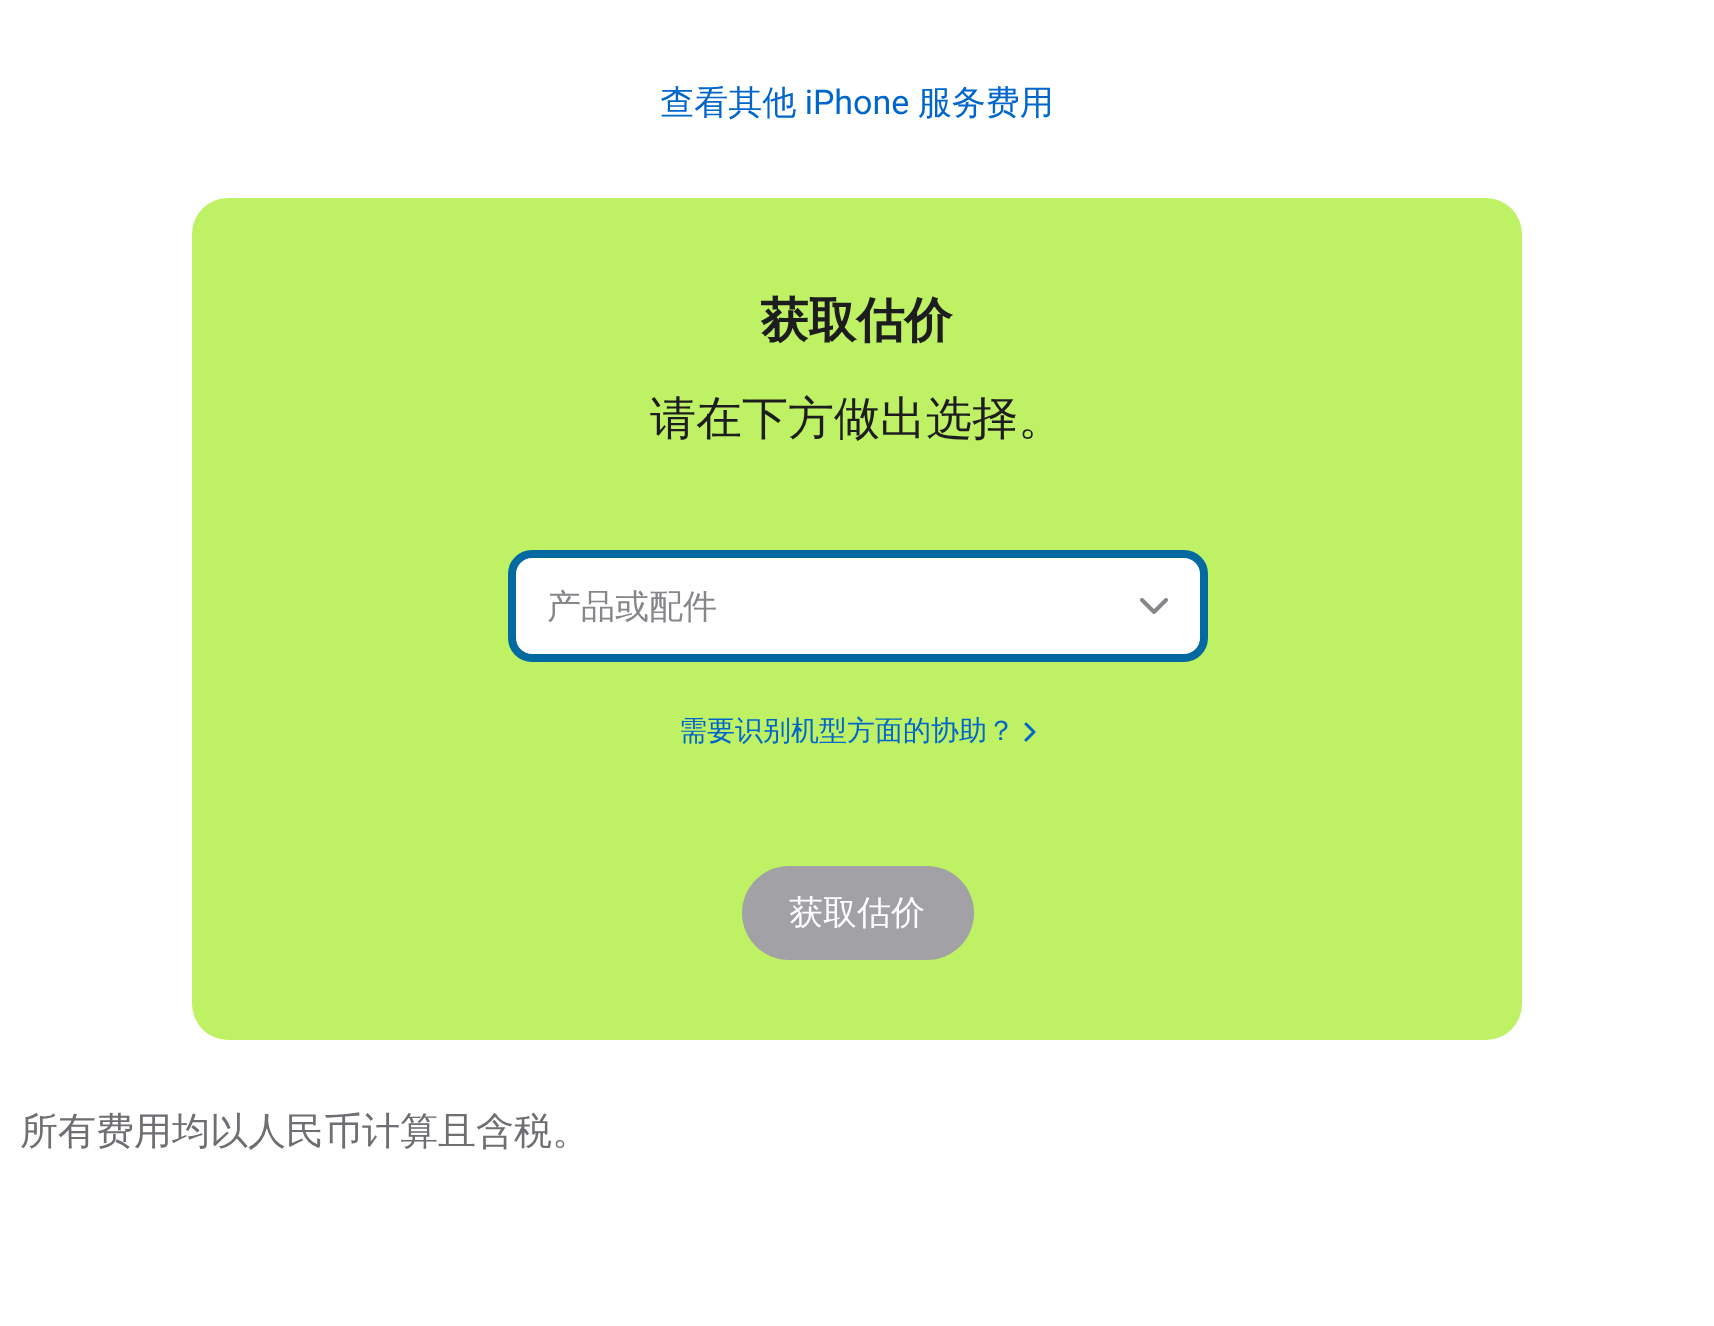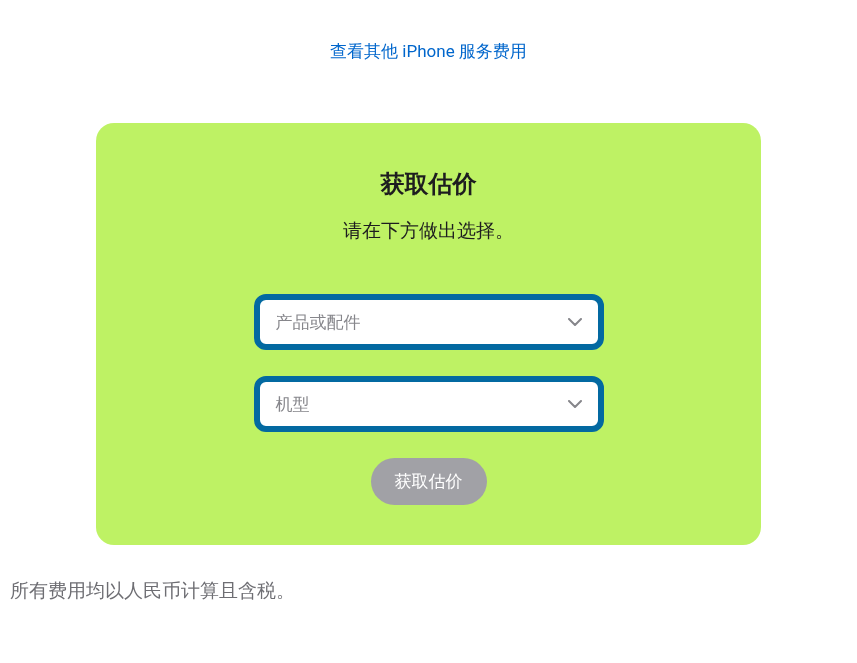--- a/index.html
+++ b/index.html
@@ -11,53 +11,53 @@
       font-family: -apple-system, BlinkMacSystemFont, "Segoe UI", Roboto, "Helvetica Neue", Arial, sans-serif;
       background: #ffffff;
       width: 857px;
       height: 663px;
       padding-top: 40px;
     }
     .top-link {
       text-align: center;
       color: #0066cc;
       font-size: 17px;
-      margin-bottom: 60px;
+      margin-bottom: 36px;
       cursor: pointer;
     }
     .card {
       background: #bef264;
       border-radius: 18px;
       width: 665px;
       margin: 0 auto;
       padding: 45px 30px 40px 30px;
     }
     .card-title {
       text-align: center;
       font-size: 24px;
       font-weight: 600;
       color: #1d1d1f;
       margin-bottom: 18px;
     }
     .card-subtitle {
       text-align: center;
-      font-size: 19px;
+      font-size: 23px;
       color: #1d1d1f;
       margin-bottom: 50px;
     }
     .select-container {
       width: 350px;
       margin: 0 auto 26px auto;
       position: relative;
     }
     .select-box {
       width: 100%;
       height: 56px;
       background: #ffffff;
-      border: 6px solid #0369a1;
+      border: 4px solid #0369a1;
       border-radius: 12px;
       padding: 0 44px 0 16px;
       display: flex;
       align-items: center;
       cursor: pointer;
       color: #86868b;
       font-size: 17px;
       position: relative;
     }
     .chevron {
@@ -118,29 +118,27 @@
 
   <div class="select-container">
     <div class="select-box">
       <span>产品或配件</span>
       <svg class="chevron" viewBox="0 0 14 8" fill="none">
         <path d="M1 1L7 7L13 1" stroke="currentColor" stroke-width="2" stroke-linecap="round" stroke-linejoin="round"></path>
       </svg>
     </div>
   </div>
 
-  <div class="select-container">
-    <div class="select-box">
-      <span>机型</span>
-      <svg class="chevron" viewBox="0 0 14 8" fill="none">
-        <path d="M1 1L7 7L13 1" stroke="currentColor" stroke-width="2" stroke-linecap="round" stroke-linejoin="round"></path>
-      </svg>
-    </div>
+
+  <div class="help-link">
+    <span>需要识别机型方面的协助？</span>
+    <svg class="help-chevron" viewBox="0 0 6 10" fill="none">
+      <path d="M1 1L5 5L1 9" stroke="#0066cc" stroke-width="1.5" stroke-linecap="round" stroke-linejoin="round"></path>
+    </svg>
   </div>
-
 
   <button class="submit-btn">获取估价</button>
 </div>
 
 <div class="footer-text">
   <p class="footer-paragraph">所有费用均以人民币计算且含税。</p>
 
 </div>
 
 </body></html>

